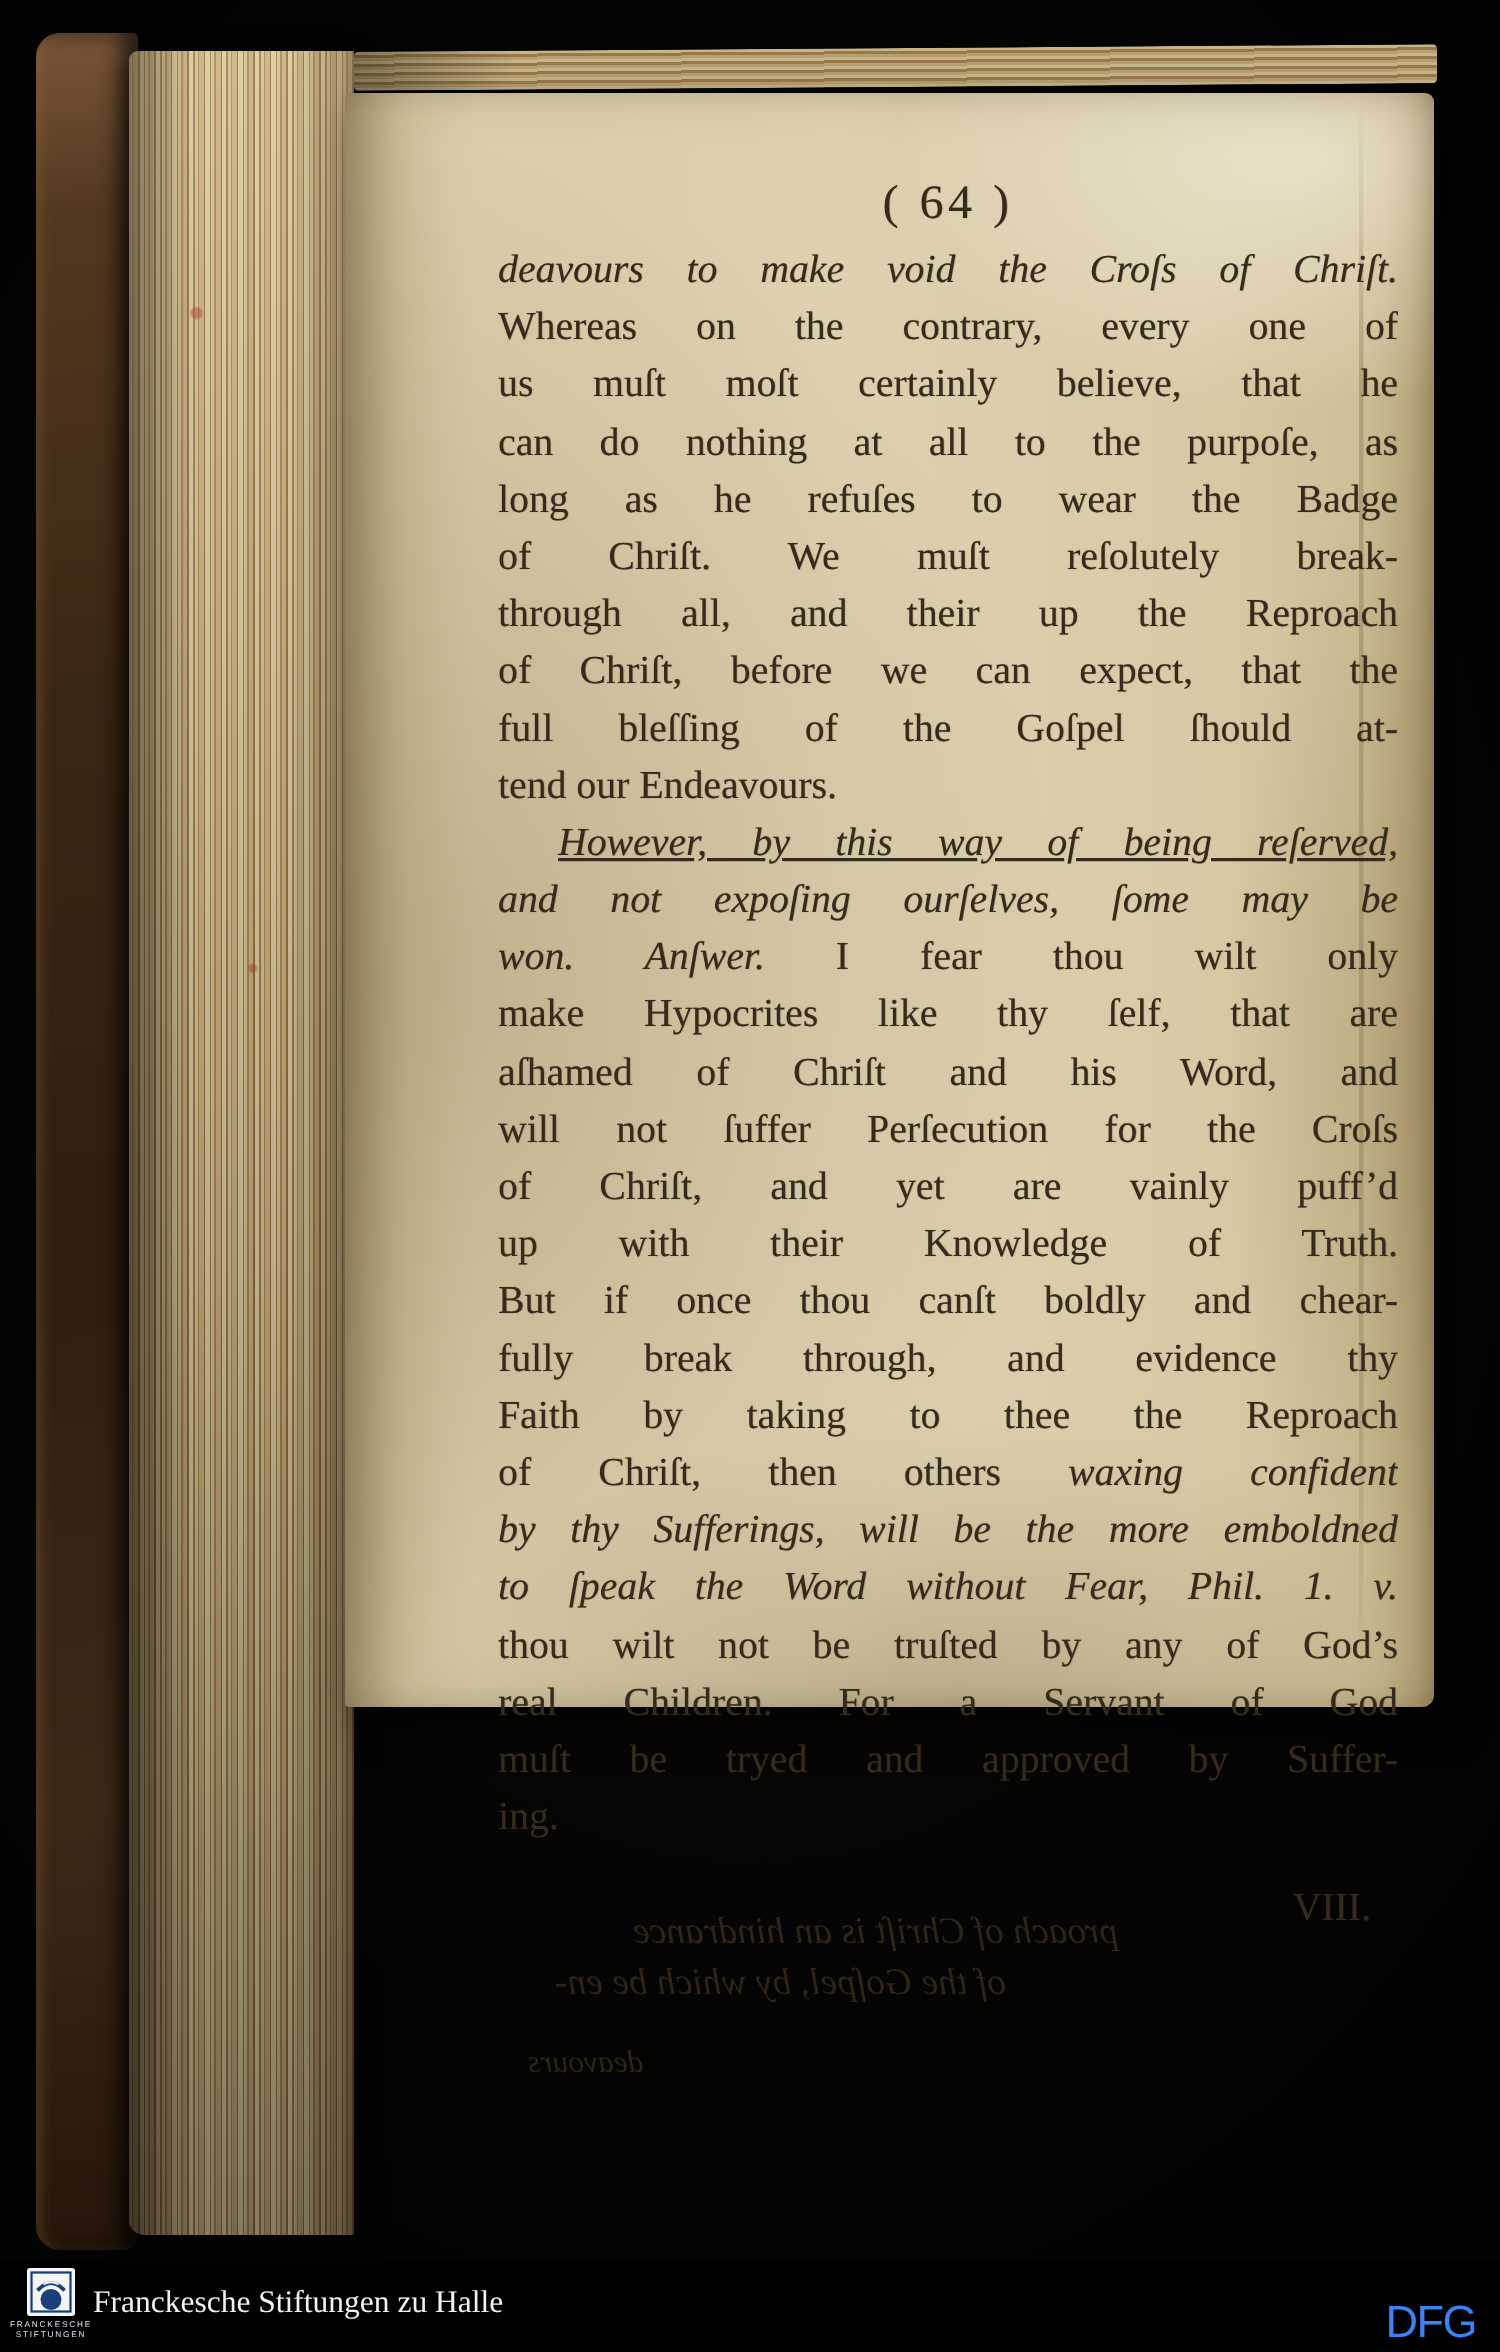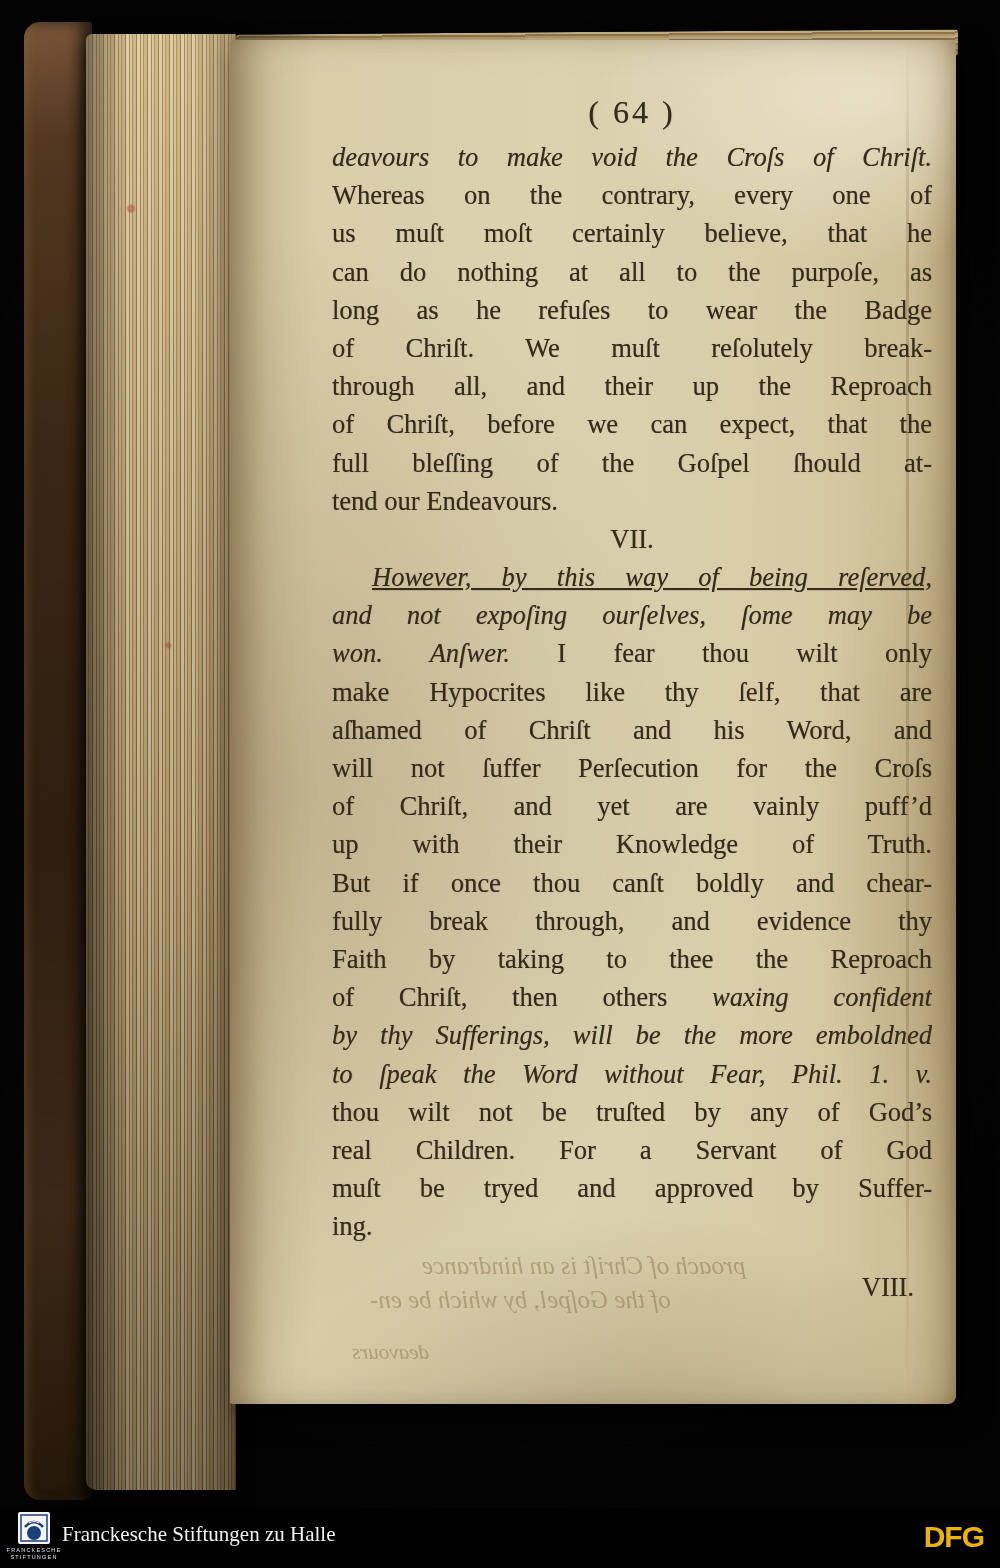--- a/index.html
+++ b/index.html
@@ -26,21 +26,21 @@
         repeating-linear-gradient(90deg, #d3bd8f 0 2px, #a3814f 2px 3px, #c4ab7a 3px 6px, #8a6a3e 6px 7px, #d8c79b 7px 10px, #96754a 10px 11px);
       box-shadow: 0 6px 18px rgba(0,0,0,.7); }
 
   
   .page-top-edge { position: absolute; left: 236px; top: 32px; width: 722px; height: 26px;
       border-radius: 3px; transform: skewY(-0.4deg);
       background: linear-gradient(90deg, rgba(0,0,0,.35), rgba(0,0,0,0) 15%),
         repeating-linear-gradient(180deg, #c7b488 0 2px, #97794c 2px 4px, #b89f70 4px 6px); }
 
   
-  .page { position: absolute; left: 230px; top: 40px; width: 726px; height: 1364px;
+  .page { position: absolute; left: 230px; top: 62px; width: 726px; height: 1076px;
       border-radius: 2px 6px 8px 3px;
       background:
         radial-gradient(ellipse 420px 260px at 88% 4%, rgba(248,243,226,.6), transparent 65%),
         radial-gradient(ellipse 600px 800px at 8% 55%, rgba(105,80,45,.22), transparent 70%),
         radial-gradient(ellipse 500px 300px at 55% 102%, rgba(100,75,40,.28), transparent 72%),
         radial-gradient(ellipse 200px 600px at 100% 60%, rgba(120,95,55,.25), transparent 70%),
         linear-gradient(90deg, #bfae86 0%, #cfc29d 5%, #d9cdaa 12%, #dcd2b0 45%, #d7cba7 78%, #cdbf97 93%, #b6a276 100%);
       box-shadow: inset 30px 0 50px -25px rgba(60,40,18,.5),
                   inset -14px 0 26px -14px rgba(70,50,25,.45),
                   10px 12px 26px rgba(0,0,0,.65); }
@@ -67,23 +67,23 @@
   .g2 { left: 140px; top: 1246px; font-size: 25px; }
   .g3 { left: 122px; top: 1300px; font-size: 21px; }
 
   
   .footer { position: absolute; left: 0; bottom: 0; width: 100%; height: 60px; background: #000; }
   .logo-square { position: absolute; left: 18px; top: 4px; width: 32px; height: 32px; }
   .logo-caption { position: absolute; left: 4px; top: 39px; width: 60px; text-align: center;
       font: 5.5px/7px "Liberation Sans", sans-serif; letter-spacing: 1.2px; color: #dfe5ee; }
   .institution { position: absolute; left: 62px; top: 12px;
       font: 21px/28px "Liberation Serif", serif; color: #f2f2f2; }
-  .dfg { position: absolute; right: 16px; top: 12px;
-      font-family: "Liberation Sans", sans-serif; font-weight: bold; font-size: 30px;
-      line-height: 34px; color: #eab308; letter-spacing: -1px; }
+  .dfg { position: absolute; right: 16px; top: 24px;
+      font-family: "Liberation Sans", sans-serif; font-weight: normal; font-size: 30px;
+      line-height: 34px; color: #3b82f6; letter-spacing: -1px; }
 </style>
 </head>
 <body>
 
 <div class="scan">
 
   <div class="spine"></div>
   <div class="edges"></div>
   <div class="page-top-edge"></div>
 
@@ -96,21 +96,20 @@
           <div class="line justify"><span class="it">deavours to make void the Croſs of Chriſt.</span></div>
           <div class="line justify"><span>Whereas on the contrary, every one of</span></div>
           <div class="line justify"><span>us muſt moſt certainly believe, that he</span></div>
           <div class="line justify"><span>can do nothing at all to the purpoſe, as</span></div>
           <div class="line justify"><span>long as he refuſes to wear the Badge</span></div>
           <div class="line justify"><span>of Chriſt. We muſt reſolutely break-</span></div>
           <div class="line justify"><span>through all, and their up the Reproach</span></div>
           <div class="line justify"><span>of Chriſt, before we can expect, that the</span></div>
           <div class="line justify"><span>full bleſſing of the Goſpel ſhould at-</span></div>
           <div class="line left"><span>tend our Endeavours.</span></div>
-          <div class="line center"><span>VII.</span></div>
           <div class="line justify" style="padding-left: 40px; text-decoration: underline;"><span class="it">However, by this way of being reſerved,</span></div>
           <div class="line justify"><span class="it">and not expoſing ourſelves, ſome may be</span></div>
           <div class="line justify"><span class="it">won. Anſwer.</span><span> I fear thou wilt only</span></div>
           <div class="line justify"><span>make Hypocrites like thy ſelf, that are</span></div>
           <div class="line justify"><span>aſhamed of Chriſt and his Word, and</span></div>
           <div class="line justify"><span>will not ſuffer Perſecution for the Croſs</span></div>
           <div class="line justify"><span>of Chriſt, and yet are vainly puff’d</span></div>
           <div class="line justify"><span>up with their Knowledge of Truth.</span></div>
           <div class="line justify"><span>But if once thou canſt boldly and chear-</span></div>
           <div class="line justify"><span>fully break through, and evidence thy</span></div>

